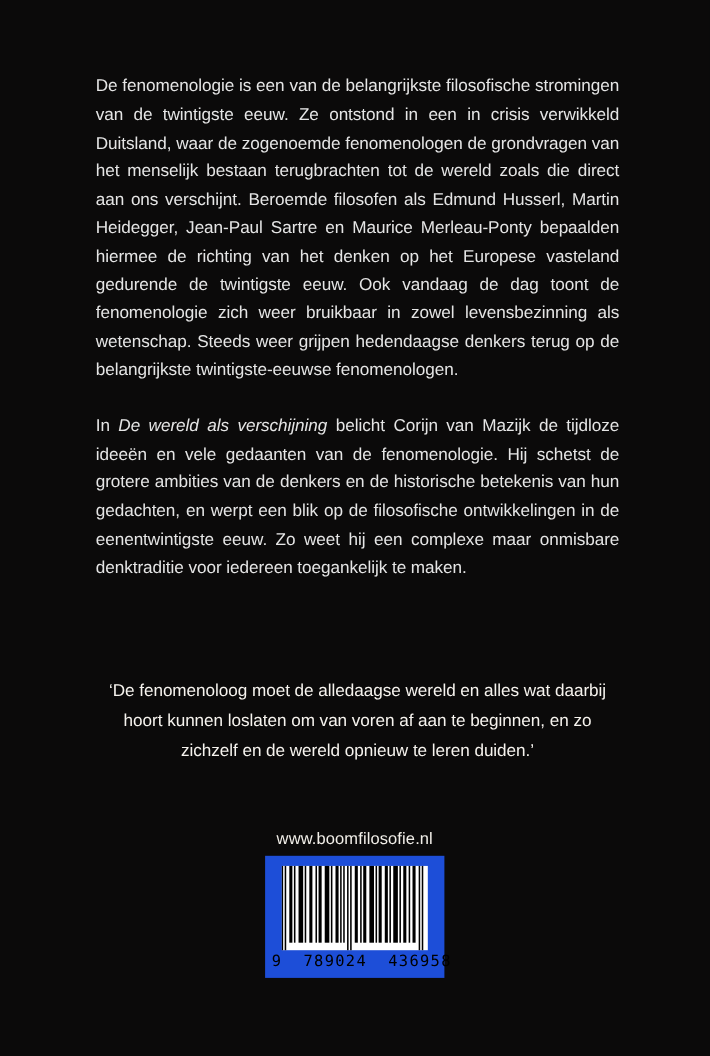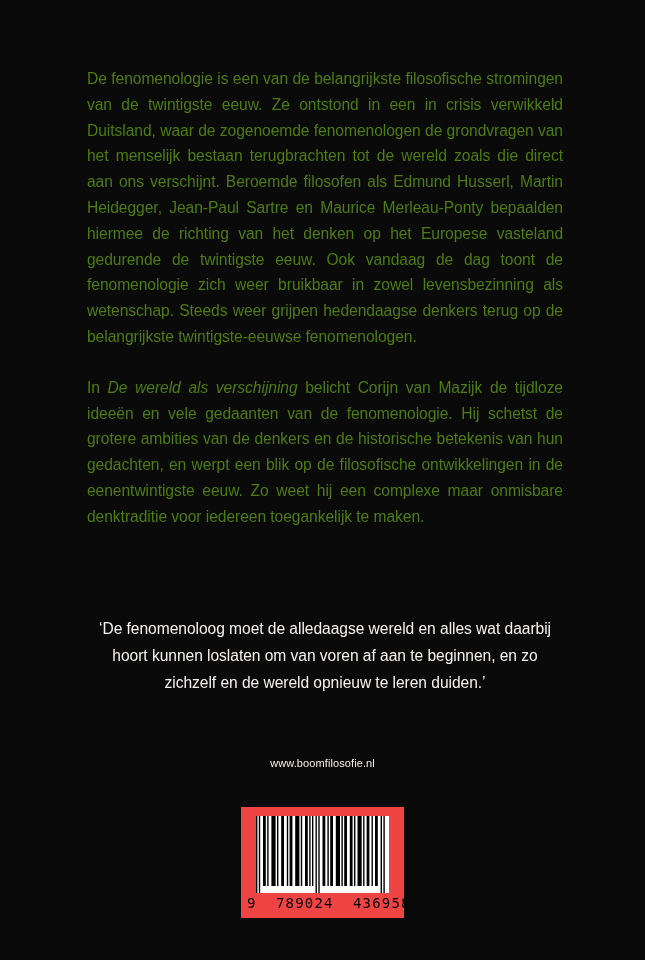--- a/index.html
+++ b/index.html
@@ -20,21 +20,21 @@
     background: #0b0a0a;
     box-sizing: border-box;
   }
   .content {
     position: absolute;
     left: 87px;
     top: 66px;
     width: 476px;
   }
   .blurb {
-    color: #4d7c0f;
+    color: #e5e5e5;
     font-size: 15.6px;
     line-height: 25.8px;
     text-align: justify;
     text-justify: inter-word;
     margin: 0 0 25px 0;
     letter-spacing: -0.05px;
     -webkit-font-smoothing: antialiased;
   }
   .blurb:last-of-type { margin-bottom: 16px; }
   .blurb .title-italic {
@@ -58,31 +58,31 @@
   .urls {
     position: absolute;
     left: 0;
     top: 755px;
     width: 645px;
     text-align: center;
   }
   .url-line {
     display: block;
     color: #f2efe9;
-    font-size: 11px;
+    font-size: 15px;
     line-height: 16.5px;
     letter-spacing: 0.1px;
   }
   .barcode-box {
     position: absolute;
     left: 241px;
-    top: 807px;
+    top: 778px;
     width: 163px;
     height: 111px;
-    background: #ef4444;
+    background: #1d4ed8;
     box-sizing: border-box;
   }
   .barcode-inner {
     position: absolute;
     left: 15px;
     top: 9px;
     width: 133px;
     height: 77px;
   }
   .barcode-inner svg { display: block; }

